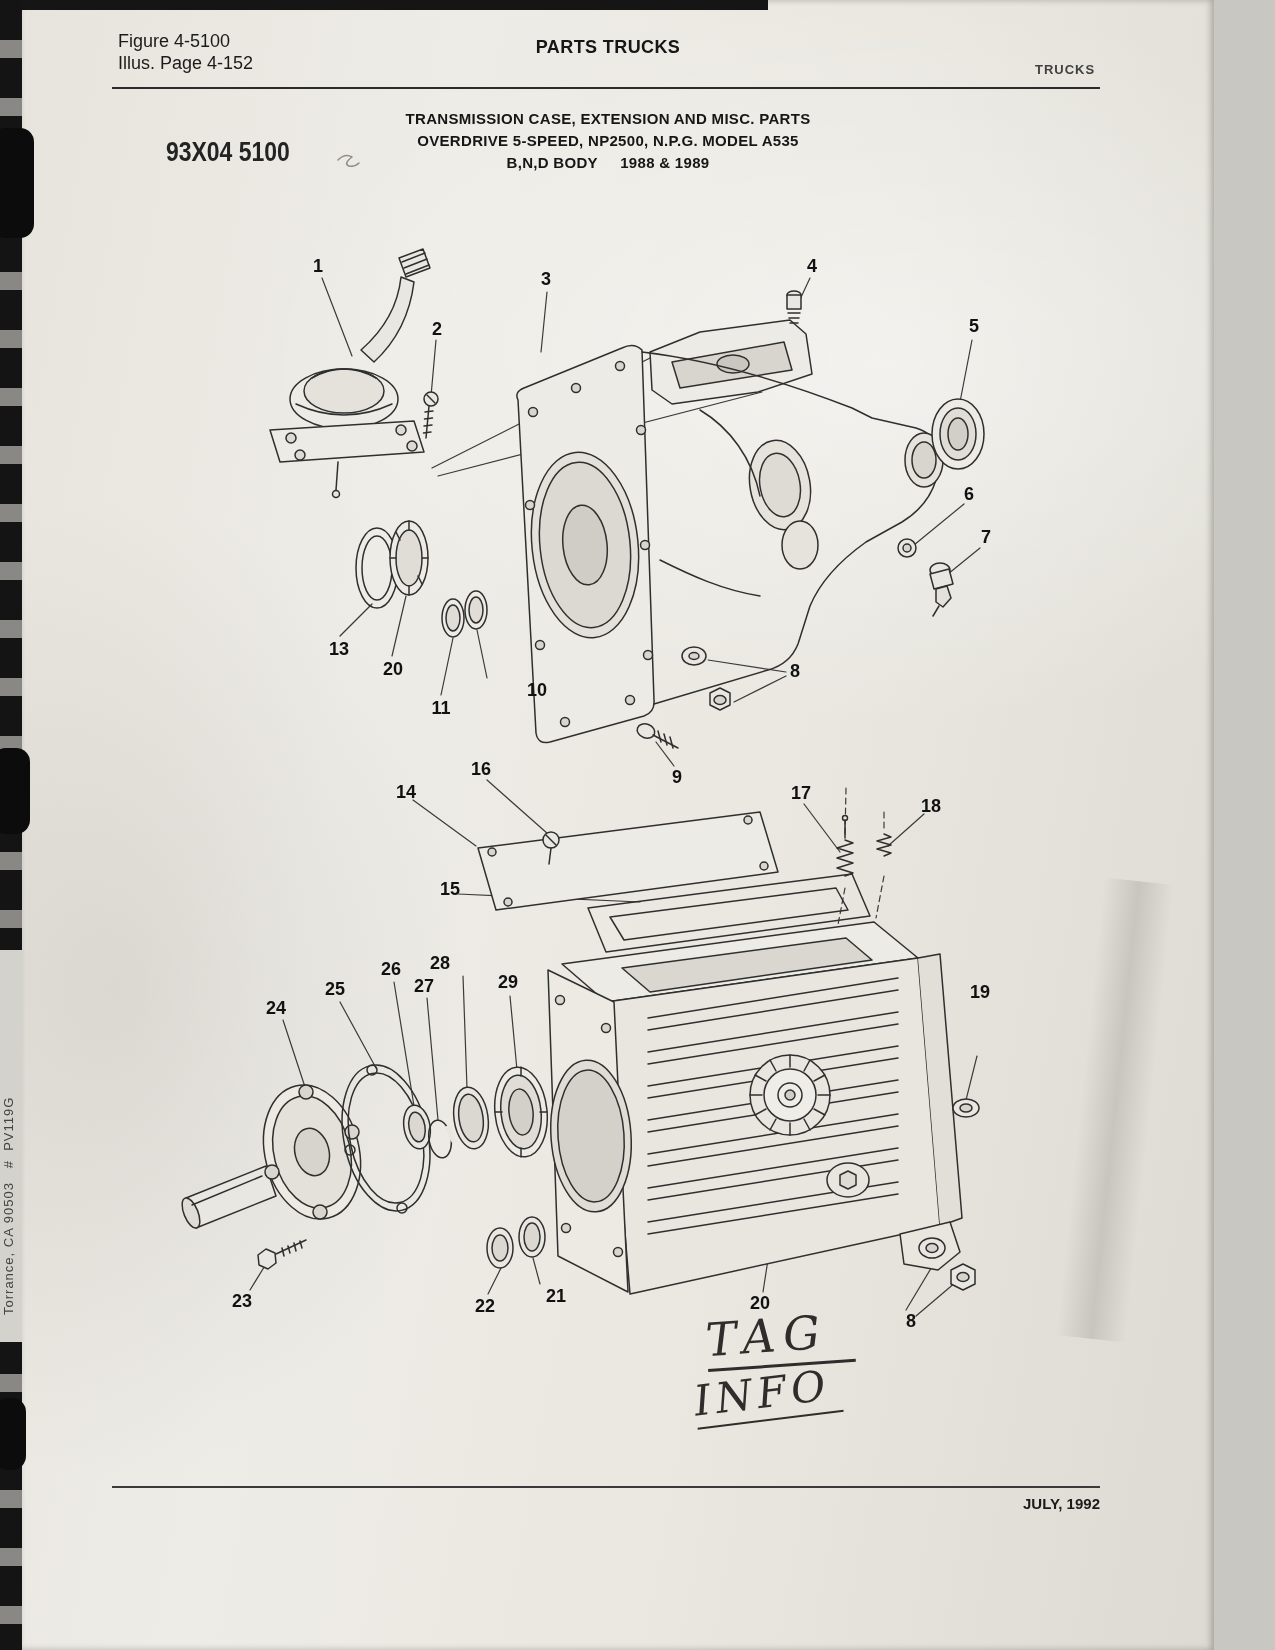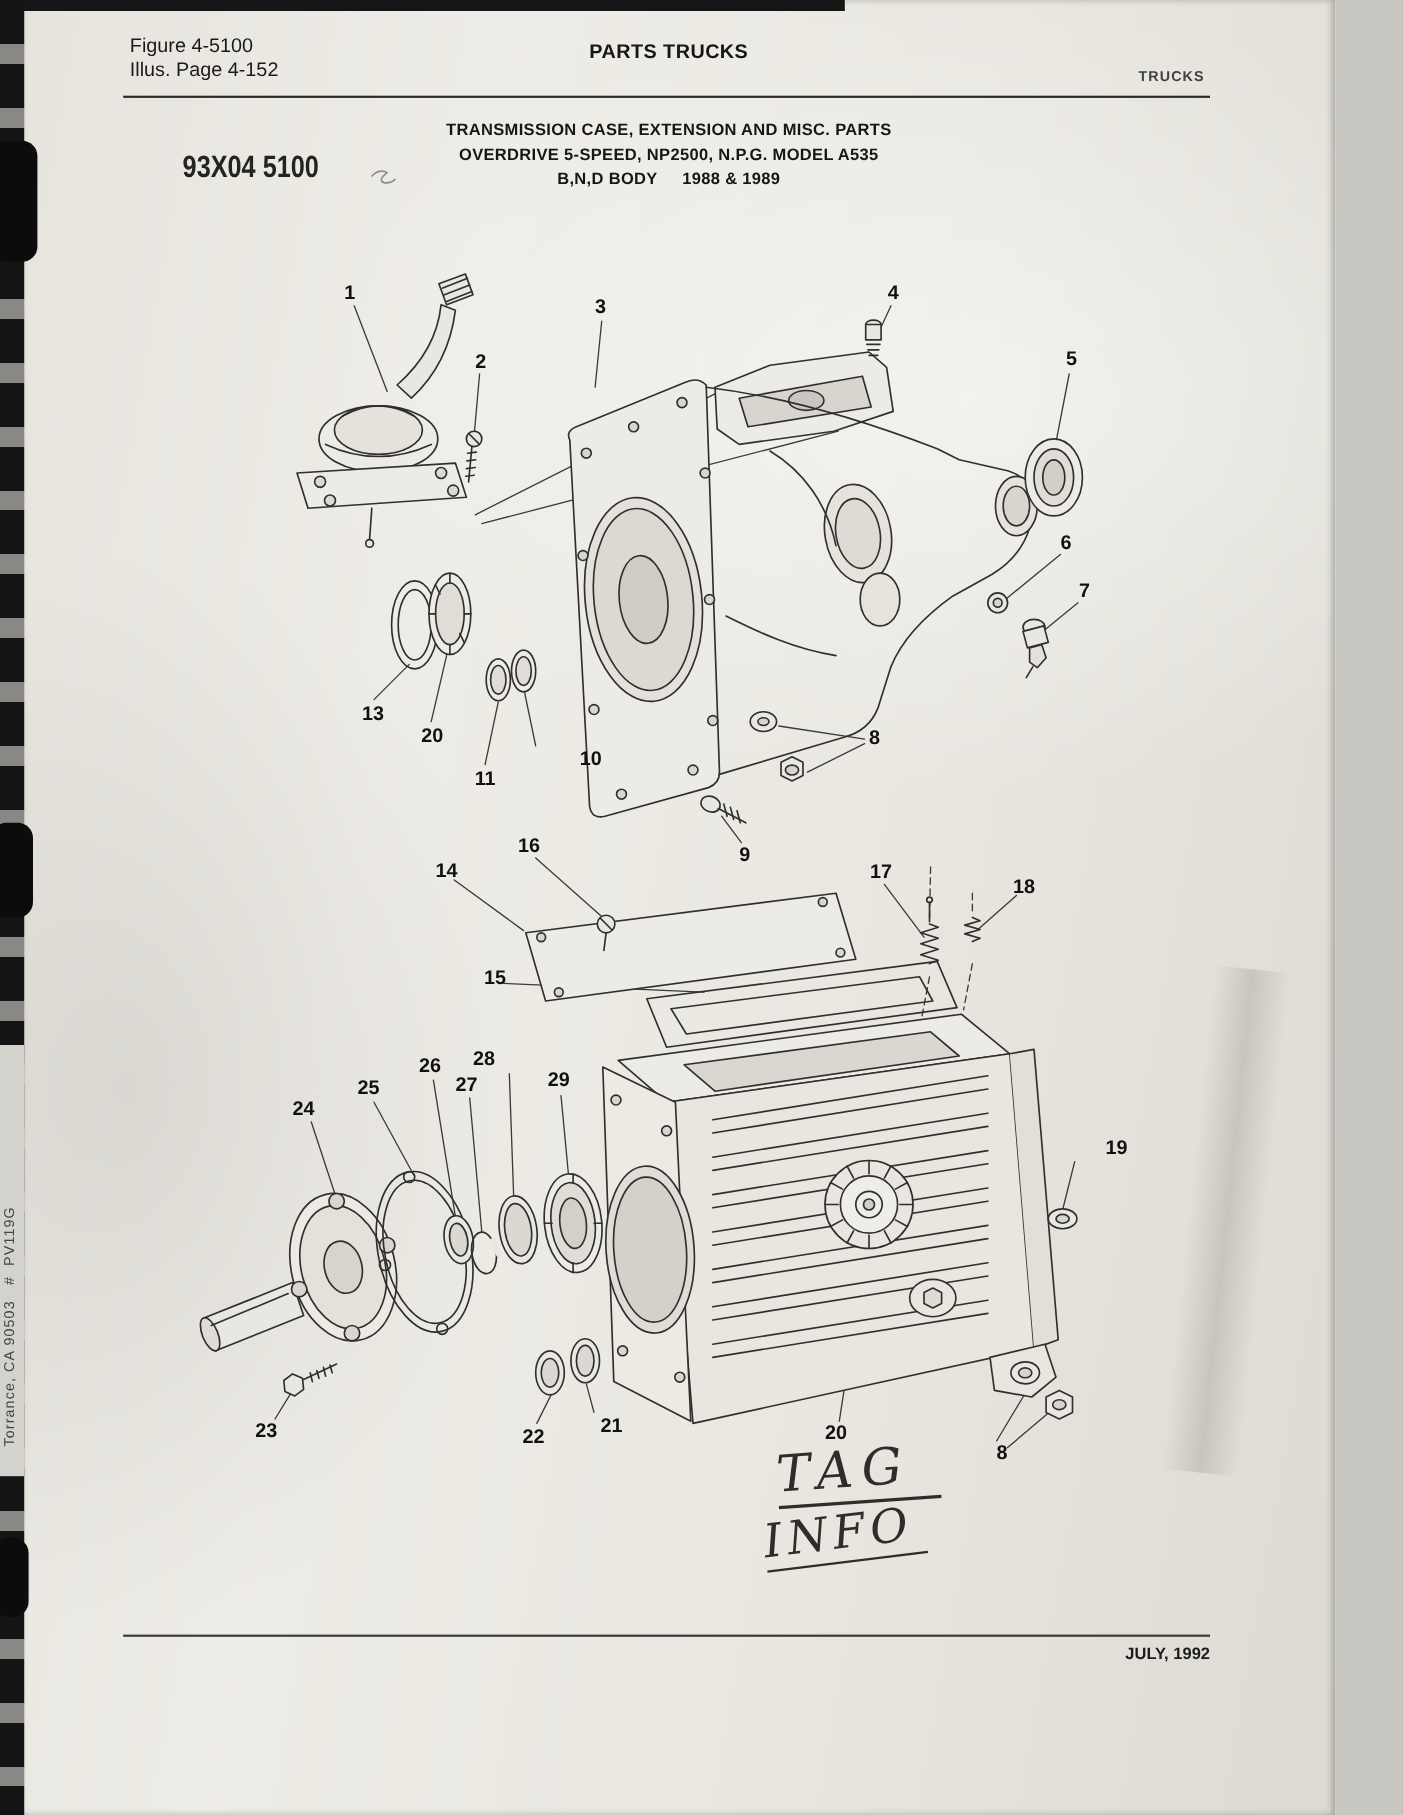--- a/index.html
+++ b/index.html
@@ -422,21 +422,21 @@
       <div class="callout" style="left: 677px; top: 777px;">9</div>
       <div class="callout" style="left: 489px; top: 690px; margin-left: 48px;">10</div>
       <div class="callout" style="left: 441px; top: 708px;">11</div>
       <div class="callout" style="left: 393px; top: 669px;">20</div>
       <div class="callout" style="left: 339px; top: 649px;">13</div>
       <div class="callout" style="left: 406px; top: 792px;">14</div>
       <div class="callout" style="left: 450px; top: 889px;">15</div>
       <div class="callout" style="left: 481px; top: 769px;">16</div>
       <div class="callout" style="left: 801px; top: 793px;">17</div>
       <div class="callout" style="left: 931px; top: 806px;">18</div>
-      <div class="callout" style="left: 980px; top: 1044px; margin-left: 35px;">19</div>
+      <div class="callout" style="left: 980px; top: 992px;">19</div>
       <div class="callout" style="left: 760px; top: 1303px;">20</div>
       <div class="callout" style="left: 556px; top: 1296px; text-align: center;">21</div>
       <div class="callout" style="left: 485px; top: 1306px;">22</div>
       <div class="callout" style="left: 242px; top: 1301px;">23</div>
       <div class="callout" style="left: 276px; top: 1008px;">24</div>
       <div class="callout" style="left: 335px; top: 989px;">25</div>
       <div class="callout" style="left: 391px; top: 969px;">26</div>
       <div class="callout" style="left: 424px; top: 986px;">27</div>
       <div class="callout" style="left: 440px; top: 963px;">28</div>
       <div class="callout" style="left: 508px; top: 982px;">29</div>

